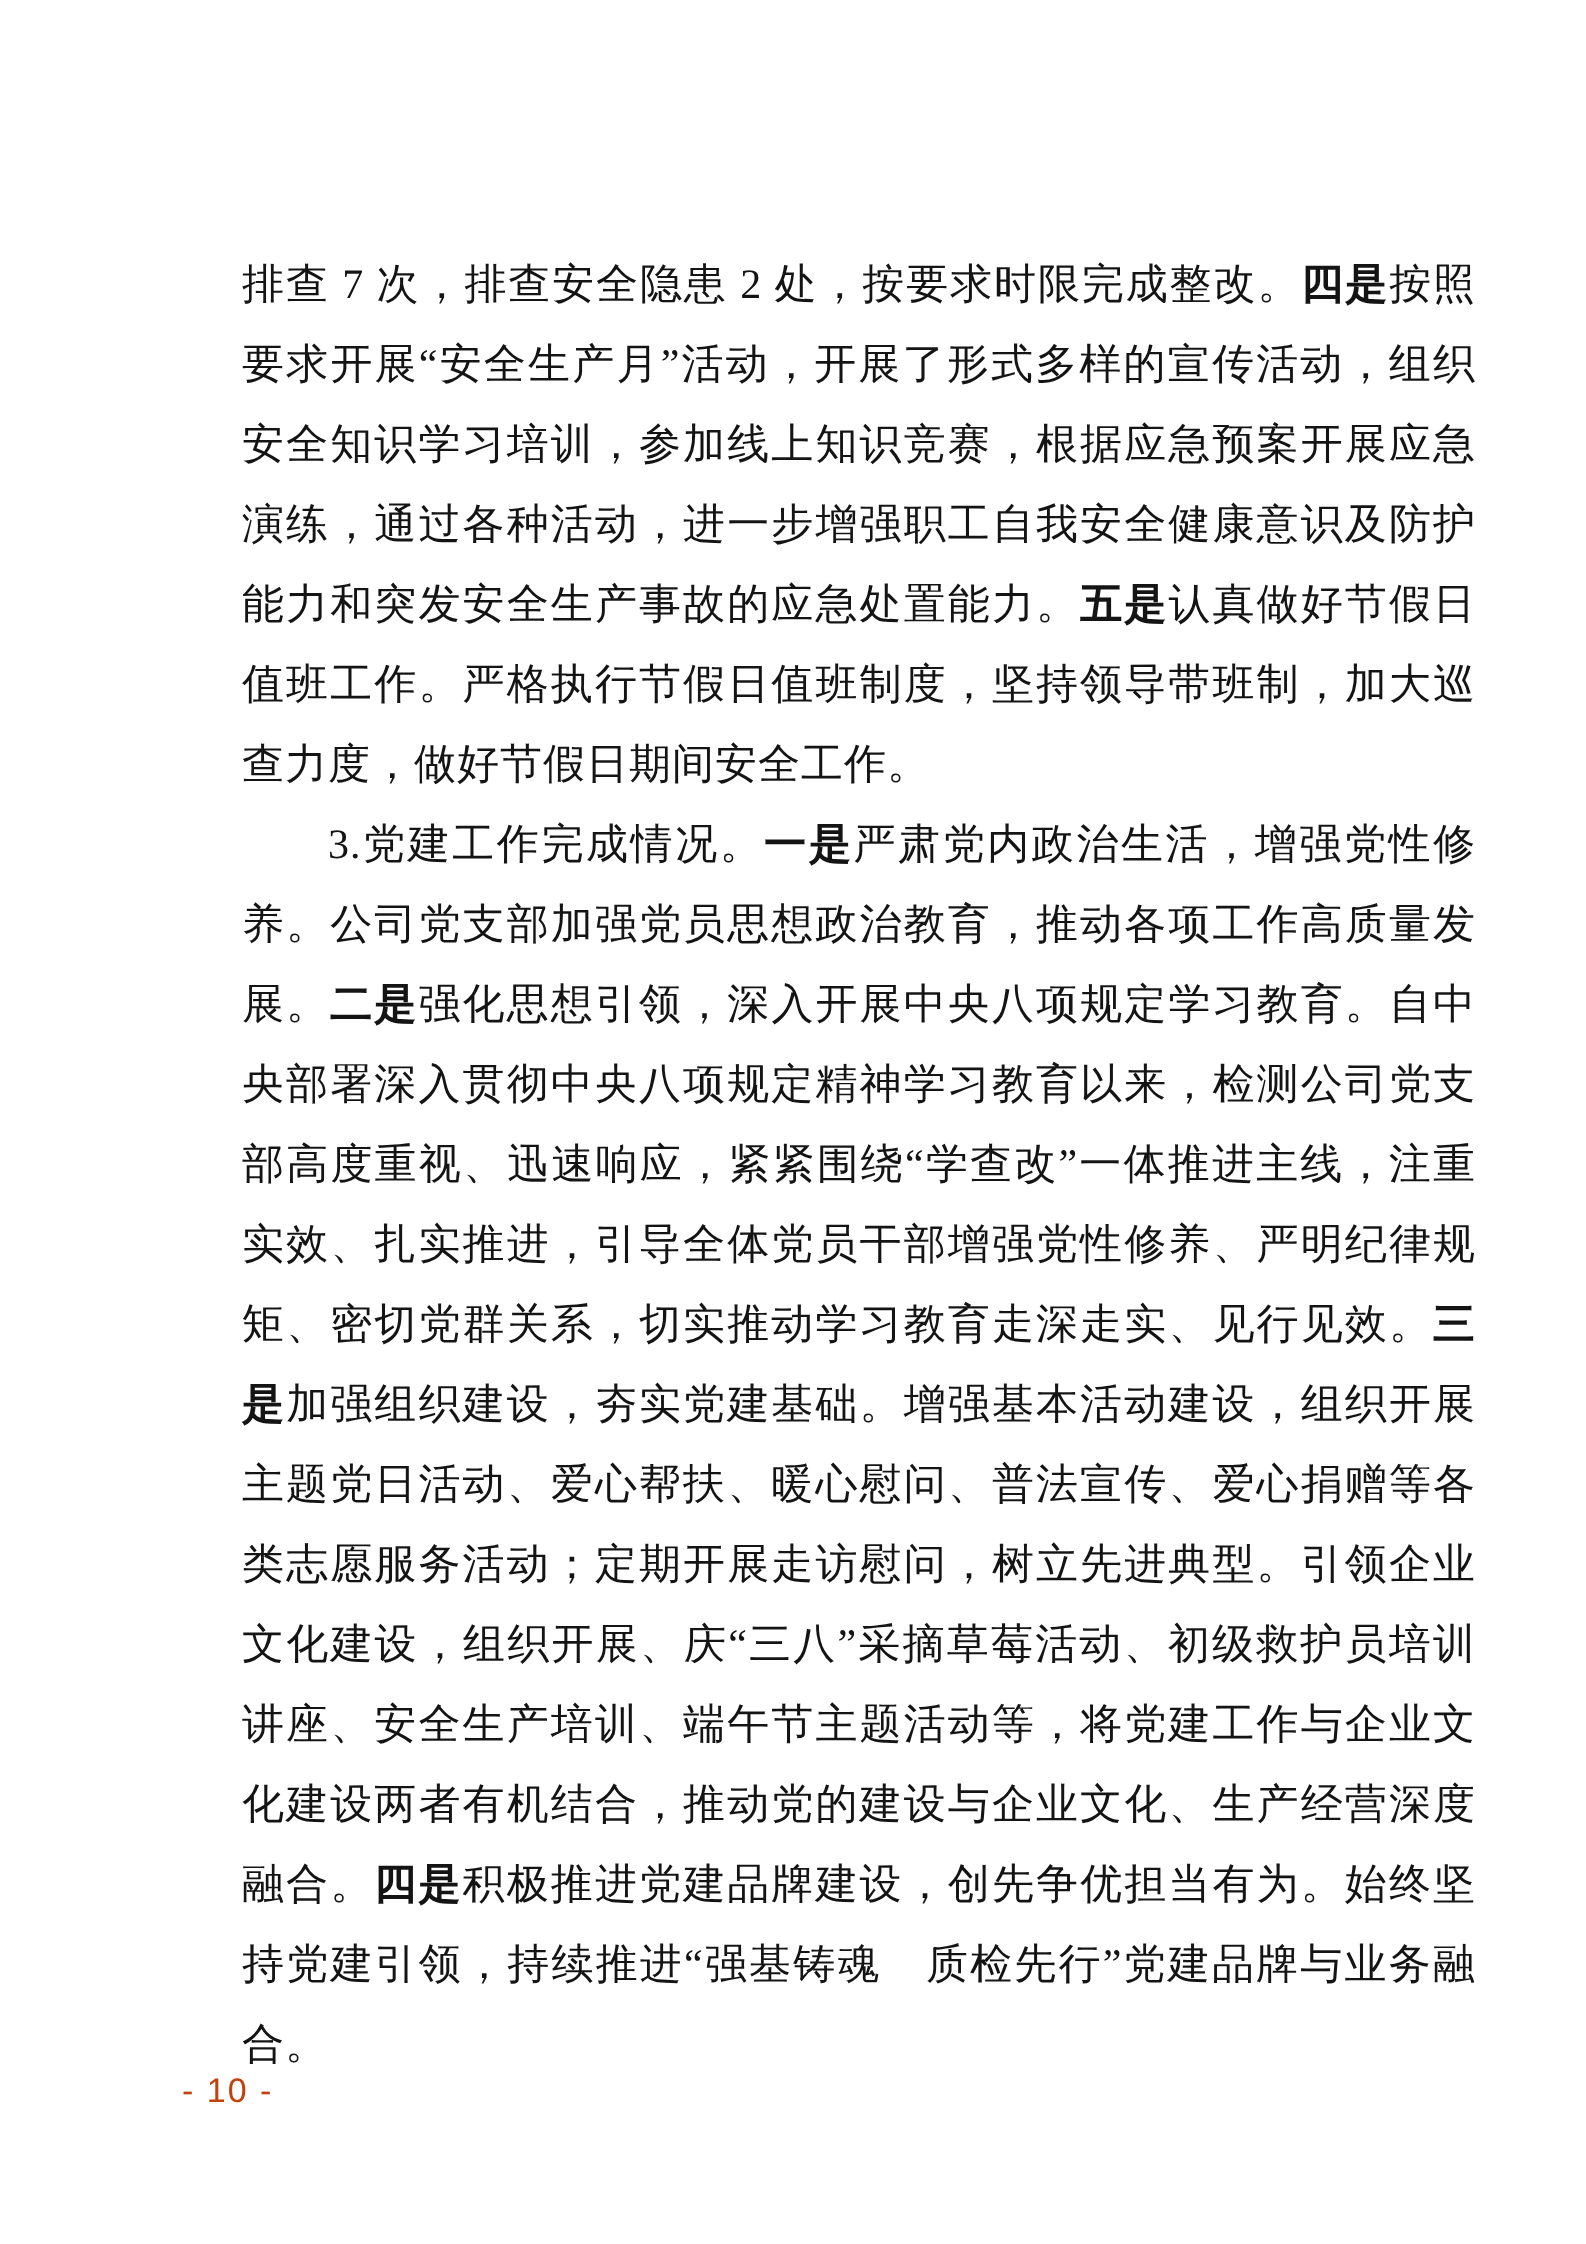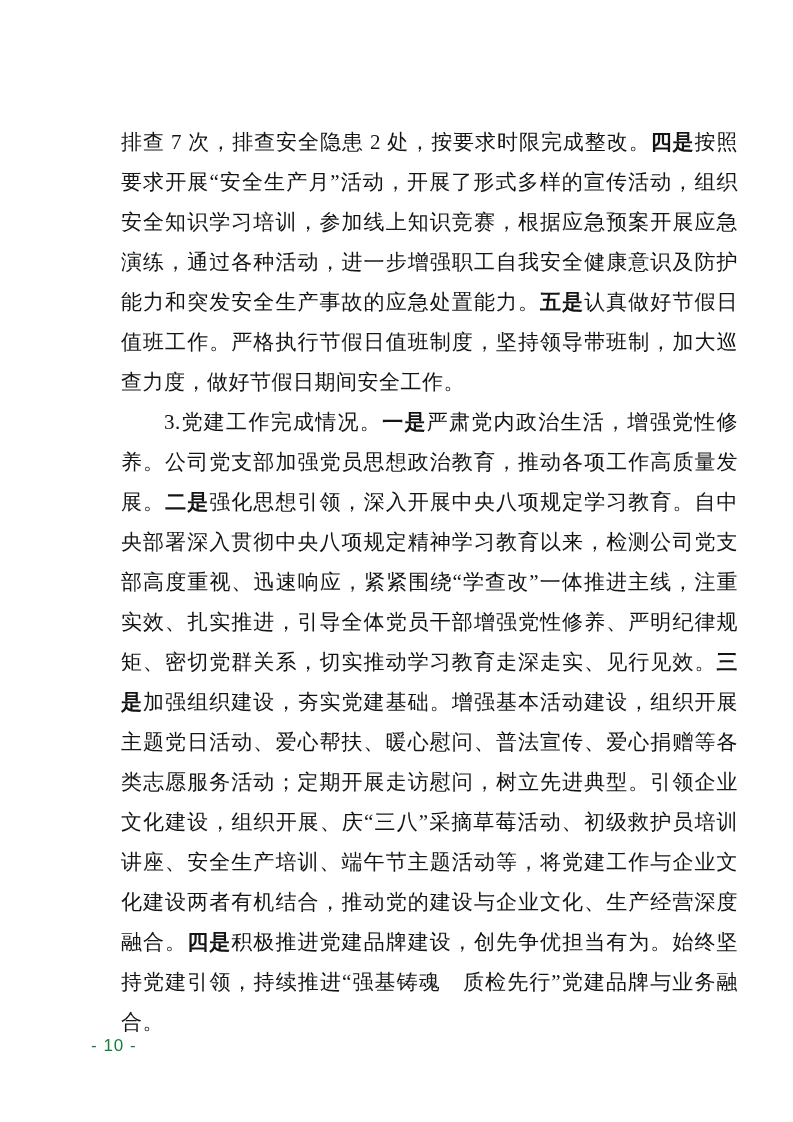--- a/index.html
+++ b/index.html
@@ -35,21 +35,21 @@
     text-indent: 43px;
   }
   .seg { font-weight: normal; }
   .seg.bold { font-weight: bold; }
   .footer {
     position: absolute;
     left: 91px;
     top: 1036px;
     font-family: "Liberation Sans", "DejaVu Sans", sans-serif;
     font-size: 17px;
-    color: #15803d;
+    color: #c2410c;
     letter-spacing: 1px;
   }
 </style>
 </head>
 <body>
 
 <div class="page">
   <div class="content" id="doc-body">
       <p class="para"><span class="seg">排查 7 次，排查安全隐患 2 处，按要求时限完成整改。</span><span class="seg bold">四是</span><span class="seg">按照要求开展“安全生产月”活动，开展了形式多样的宣传活动，组织安全知识学习培训，参加线上知识竞赛，根据应急预案开展应急演练，通过各种活动，进一步增强职工自我安全健康意识及防护能力和突发安全生产事故的应急处置能力。</span><span class="seg bold">五是</span><span class="seg">认真做好节假日值班工作。严格执行节假日值班制度，坚持领导带班制，加大巡查力度，做好节假日期间安全工作。</span></p>
       <p class="para indent"><span class="seg">3.党建工作完成情况。</span><span class="seg bold">一是</span><span class="seg">严肃党内政治生活，增强党性修养。公司党支部加强党员思想政治教育，推动各项工作高质量发展。</span><span class="seg bold">二是</span><span class="seg">强化思想引领，深入开展中央八项规定学习教育。自中央部署深入贯彻中央八项规定精神学习教育以来，检测公司党支部高度重视、迅速响应，紧紧围绕“学查改”一体推进主线，注重实效、扎实推进，引导全体党员干部增强党性修养、严明纪律规矩、密切党群关系，切实推动学习教育走深走实、见行见效。</span><span class="seg bold">三是</span><span class="seg">加强组织建设，夯实党建基础。增强基本活动建设，组织开展主题党日活动、爱心帮扶、暖心慰问、普法宣传、爱心捐赠等各类志愿服务活动；定期开展走访慰问，树立先进典型。引领企业文化建设，组织开展、庆“三八”采摘草莓活动、初级救护员培训讲座、安全生产培训、端午节主题活动等，将党建工作与企业文化建设两者有机结合，推动党的建设与企业文化、生产经营深度融合。</span><span class="seg bold">四是</span><span class="seg">积极推进党建品牌建设，创先争优担当有为。始终坚持党建引领，持续推进“强基铸魂　质检先行”党建品牌与业务融合。</span></p>

